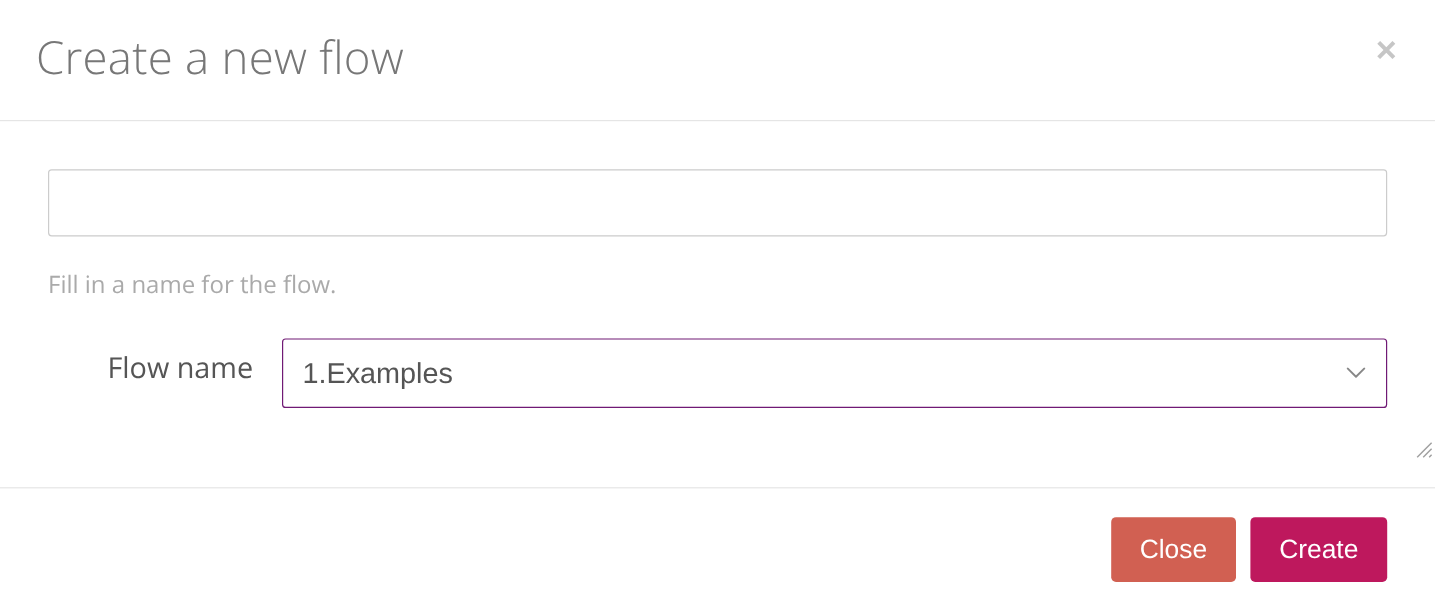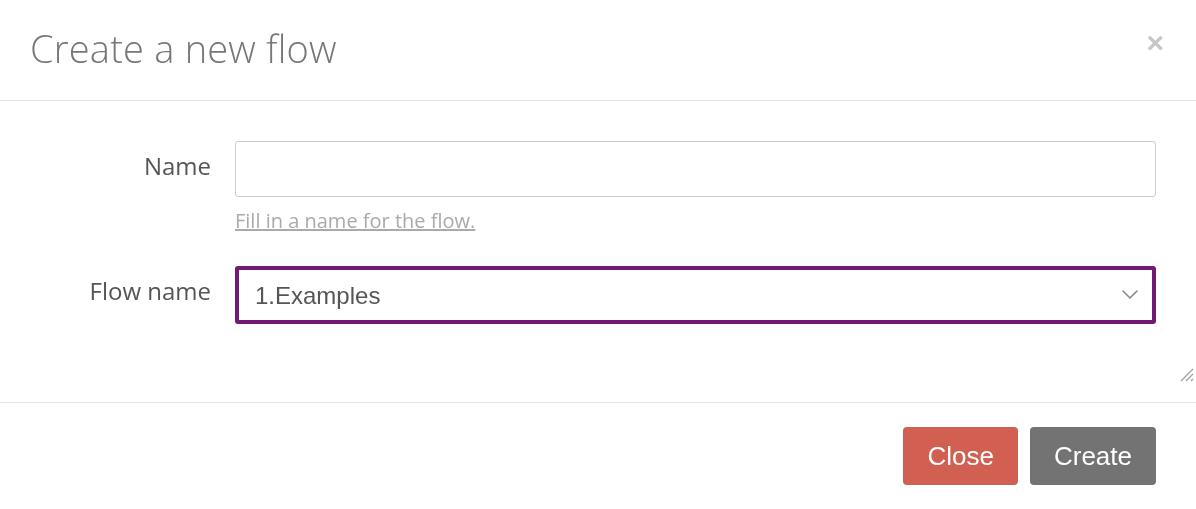--- a/index.html
+++ b/index.html
@@ -71,46 +71,45 @@
       color: #555;
       background: #fff;
     }
     .select-wrap {
       position: relative;
       width: 100%;
     }
     .select-input {
       width: 100%;
       height: 58px;
-      border: 4px solid #701a75;
+      border: 1px solid #701a75;
       border-radius: 3px;
       padding: 10px 44px 10px 16px;
       font-size: 24px;
       color: #555;
       background: #fff;
       appearance: none;
       -webkit-appearance: none;
       -moz-appearance: none;
       cursor: pointer;
     }
     .chevron {
       position: absolute;
       right: 18px;
       top: 50%;
       transform: translateY(-50%);
       pointer-events: none;
       color: #888;
     }
     .chevron svg { display: block; }
     .help-text {
-      margin-top: 10px;
+      margin-top: 26px;
       font-size: 20px;
       color: #aaa;
       font-weight: 400;
-      text-decoration: underline;
     }
     .resize-handle {
       position: absolute;
       right: 2px;
       bottom: 128px;
       width: 16px;
       height: 16px;
       cursor: nwse-resize;
       color: #9f9f9f;
     }
@@ -118,47 +117,46 @@
       border-top: 1px solid #e5e5e5;
       padding: 24px 40px 24px 40px;
       display: flex;
       justify-content: flex-end;
       gap: 12px;
     }
     .btn {
       border: none;
       border-radius: 4px;
       padding: 16px 24px;
-      font-size: 26px;
+      font-size: 22px;
       color: #fff;
       cursor: pointer;
       font-weight: 400;
       line-height: 1;
     }
     .btn-close {
       background: #d16052;
     }
     .btn-create {
-      background: #737373;
+      background: #be185d;
     }
   </style>
 </head>
 <body>
 
 <div class="modal">
 
   <div class="modal-header">
     <h1 class="modal-title">Create a new flow</h1>
     <button class="close-x" aria-label="Close">×</button>
   </div>
 
   <div class="modal-body">
 
     <div class="form-row">
-      <label class="form-label">Name</label>
       <div class="form-control-wrap">
         <input type="text" class="text-input" value="" style="">
         <div class="help-text">Fill in a name for the flow.</div>
       </div>
     </div>
 
     <div class="form-row">
       <label class="form-label">Flow name</label>
       <div class="form-control-wrap">
         <div class="select-wrap">

